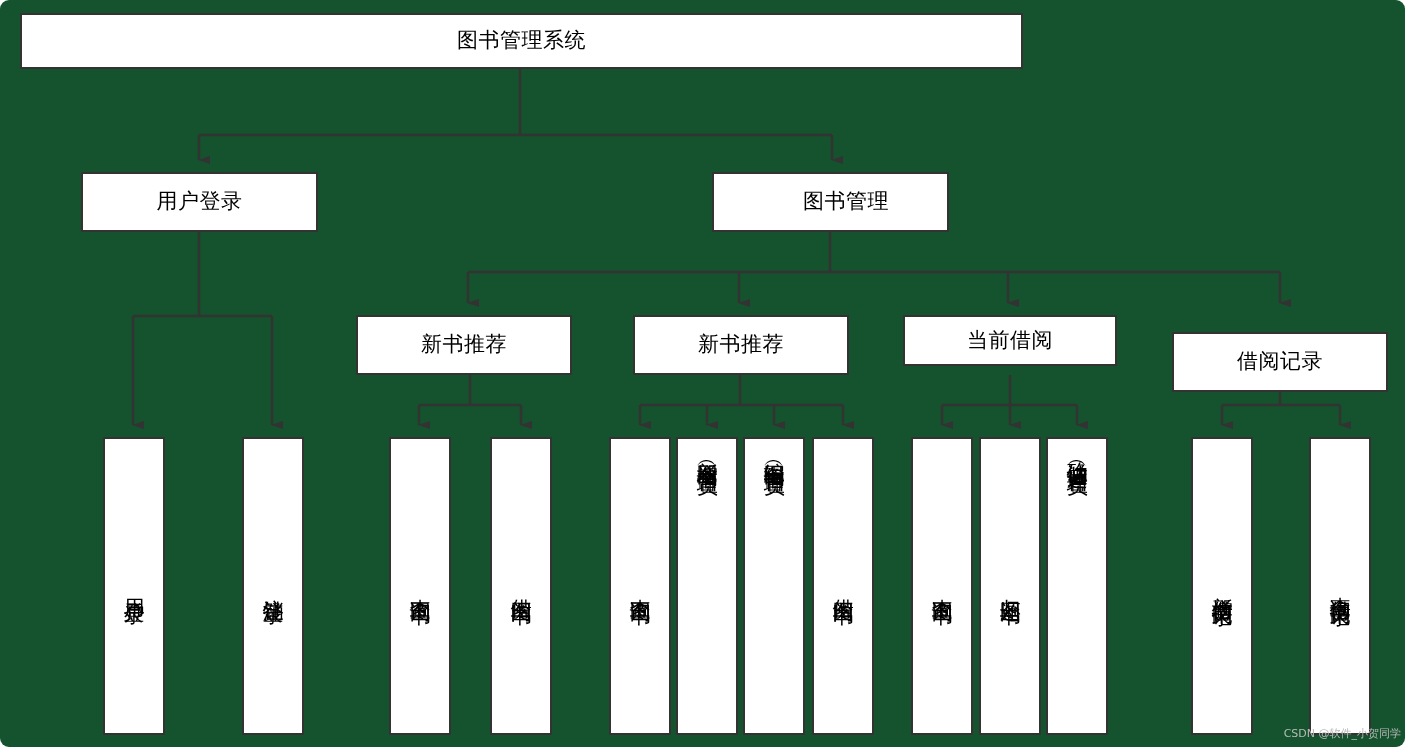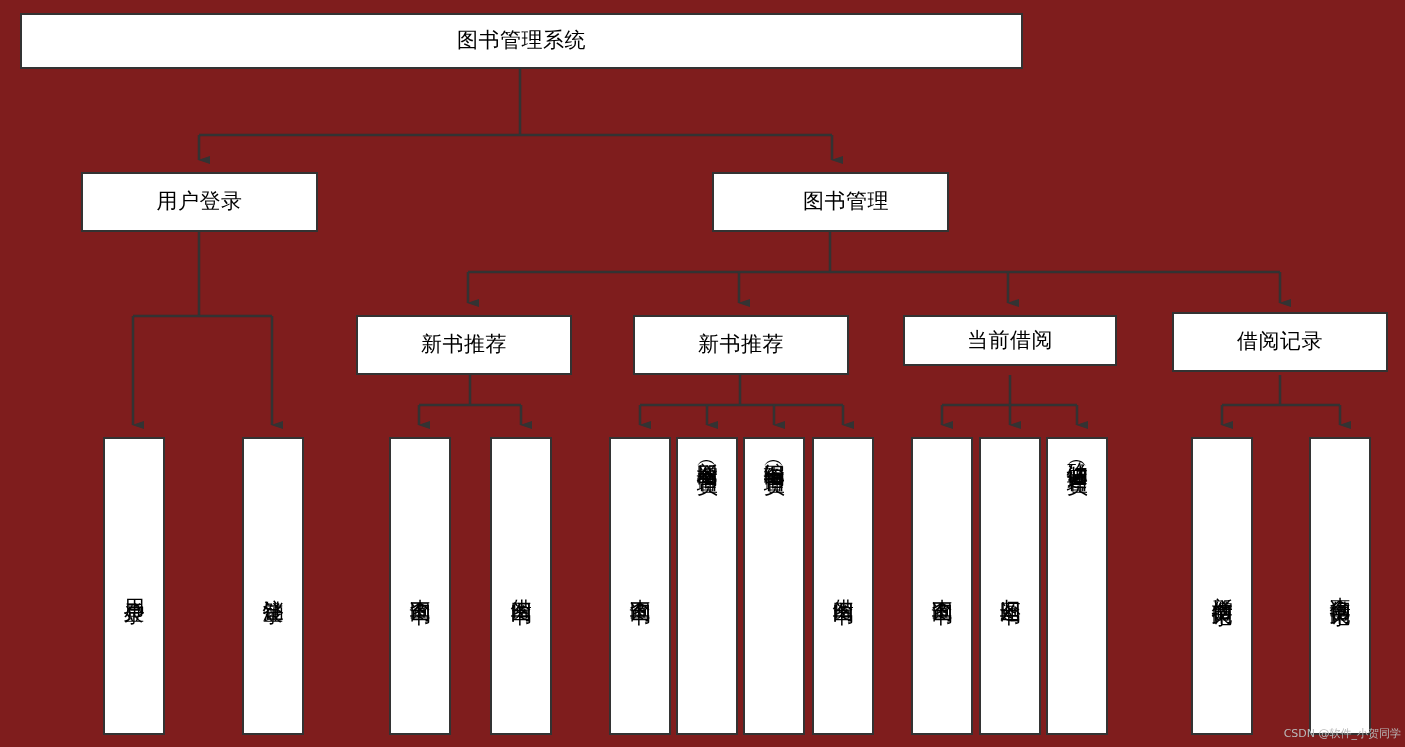--- a/index.html
+++ b/index.html
@@ -10,21 +10,22 @@
   body {
     width: 1405px;
     height: 747px;
     font-family: "DejaVu Sans", "Liberation Sans", sans-serif;
     overflow: hidden;
   }
   #diagram-root {
     position: relative;
     width: 1405px;
     height: 747px;
-    background: #7f1d1d;
+    background: #14532d;
+    border-radius: 9px;
   }
   svg.edges {
     position: absolute;
     left: 0;
     top: 0;
     width: 1405px;
     height: 747px;
   }
   .node {
     position: absolute;
@@ -137,21 +138,21 @@
 
   <div class="node node-h" style="left:356px; top:315px; width:216px; height:60px;">
     <span>新书推荐</span>
   </div>
   <div class="node node-h" style="left:633px; top:315px; width:216px; height:60px;">
     <span>新书推荐</span>
   </div>
   <div class="node node-h" style="left:903px; top:315px; width:214px; height:51px;">
     <span>当前借阅</span>
   </div>
-  <div class="node node-h" style="left:1172px; top:312px; width:216px; height:60px;">
+  <div class="node node-h" style="left:1172px; top:332px; width:216px; height:60px;">
     <span>借阅记录</span>
   </div>
 
   <div class="node node-v center-v" style="left:103px; top:437px; width:62px; height:298px;">
     <span>用户登录</span>
   </div>
   <div class="node node-v center-v" style="left:242px; top:437px; width:62px; height:298px;">
     <span>注销登录</span>
   </div>
 

